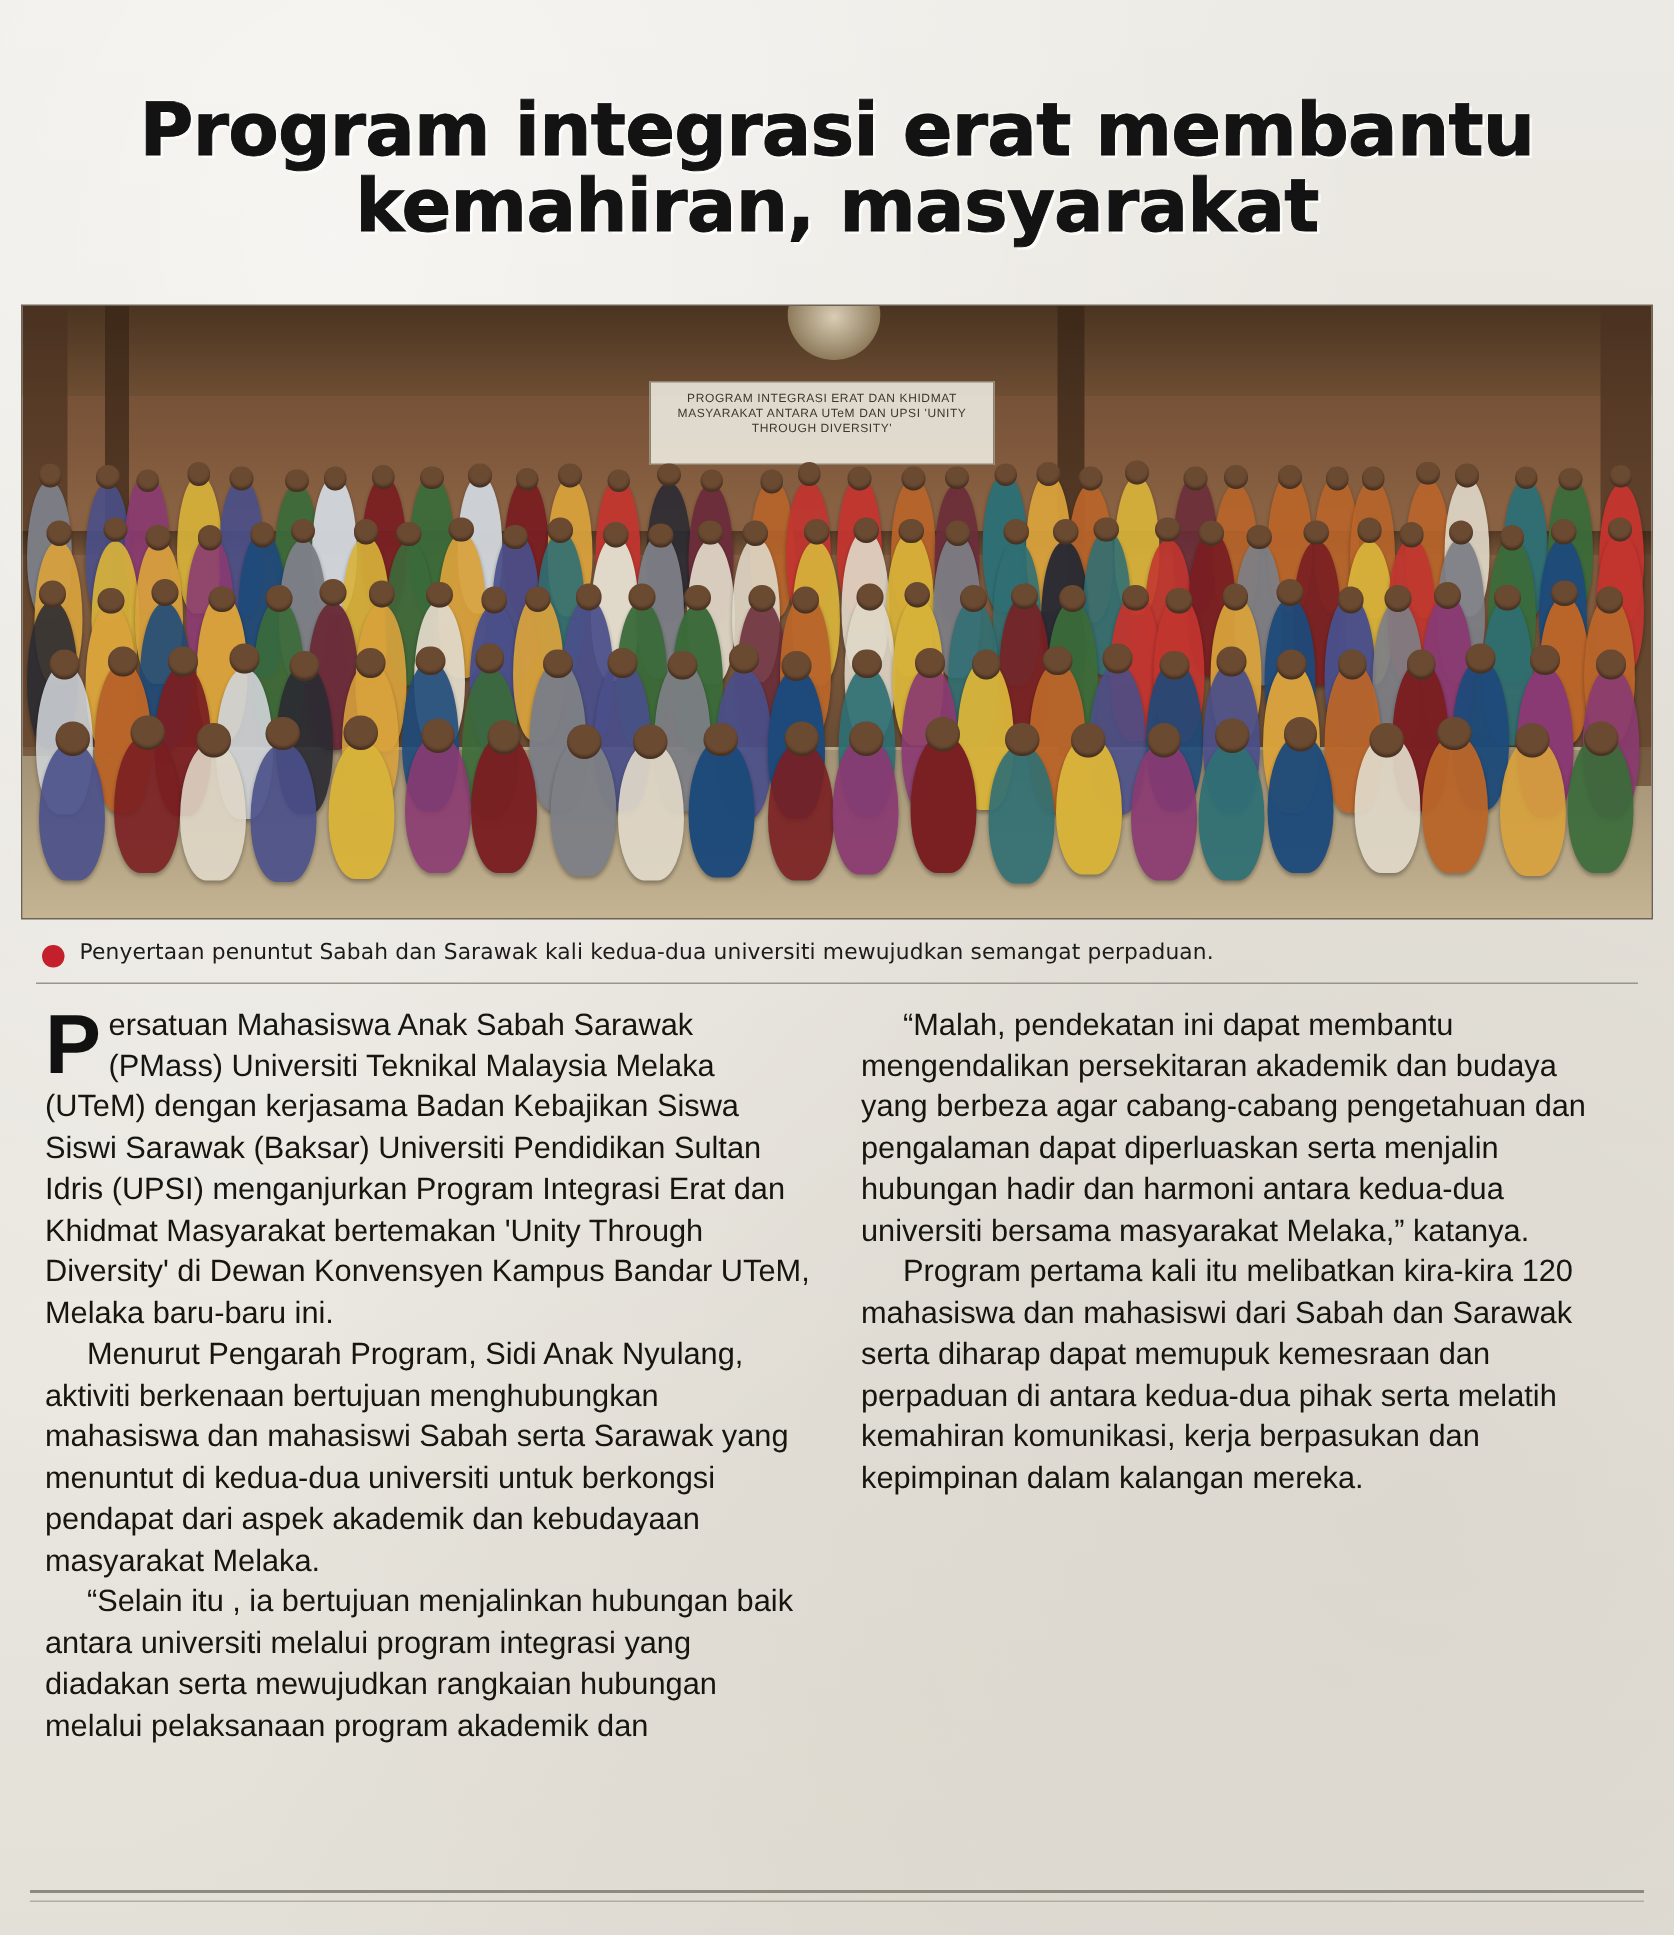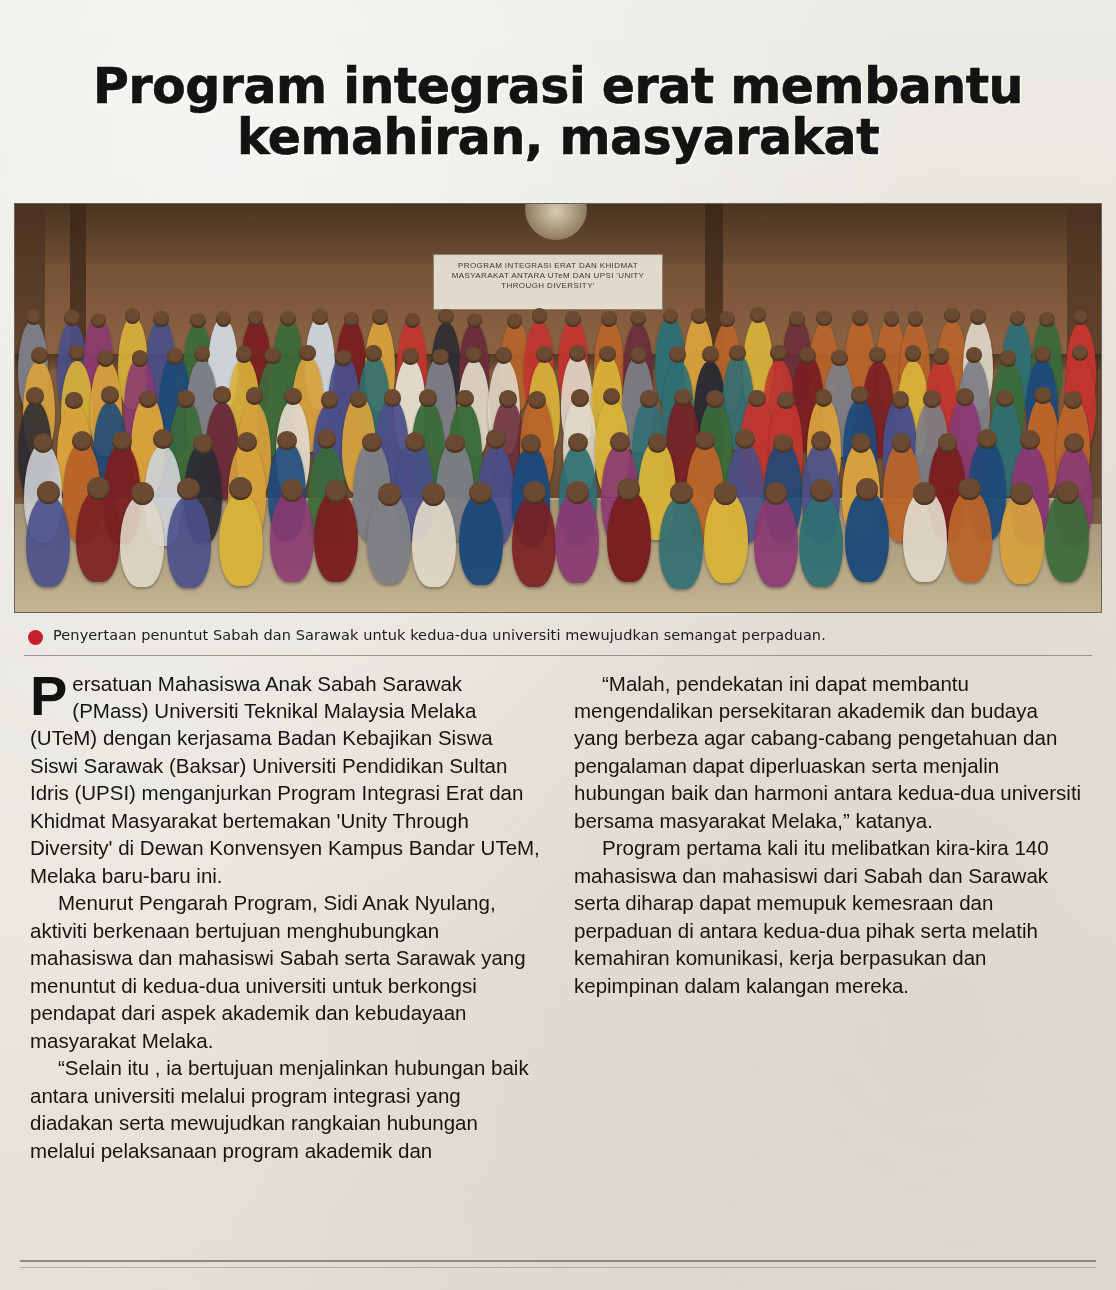--- a/index.html
+++ b/index.html
@@ -510,33 +510,33 @@
             <div class="person" style="left: 984.767px; top: 288.028px; width: 44px; height: 92px; background: rgb(217, 162, 60); opacity: 0.9;"></div>
             <div class="head" style="left: 995.327px; top: 278.722px; width: 22.88px; height: 22.88px;"></div>
             <div class="person" style="left: 1030.36px; top: 286.94px; width: 44px; height: 92px; background: rgb(59, 107, 58); opacity: 0.92;"></div>
             <div class="head" style="left: 1040.92px; top: 277.42px; width: 22.88px; height: 22.88px;"></div>
           </div>
       </div>
     </div>
 
     <div class="caption">
       <span class="caption-dot"></span>
-      <span>Penyertaan penuntut Sabah dan Sarawak untuk kedua-dua universiti mewujudkan semangat perpaduan.</span>
+      <span>Penyertaan penuntut Sabah dan Sarawak kali kedua-dua universiti mewujudkan semangat perpaduan.</span>
     </div>
 
     <div class="rule"></div>
 
     <div class="columns">
       <div class="col">
         <p class="first"><span class="dropcap">P</span><span>ersatuan Mahasiswa Anak Sabah Sarawak (PMass) Universiti Teknikal Malaysia Melaka (UTeM) dengan kerjasama Badan Kebajikan Siswa Siswi Sarawak (Baksar) Universiti Pendidikan Sultan Idris (UPSI) menganjurkan Program Integrasi  Erat dan Khidmat Masyarakat bertemakan 'Unity Through Diversity' di Dewan Konvensyen Kampus Bandar UTeM, Melaka baru-baru ini.</span></p>
         <p>Menurut Pengarah Program, Sidi Anak Nyulang, aktiviti berkenaan bertujuan menghubungkan mahasiswa dan mahasiswi Sabah serta Sarawak yang menuntut di kedua-dua universiti untuk berkongsi pendapat dari aspek akademik dan kebudayaan masyarakat Melaka.</p>
         <p>“Selain itu , ia bertujuan menjalinkan hubungan baik antara universiti melalui program integrasi yang diadakan serta mewujudkan rangkaian hubungan melalui pelaksanaan program akademik dan</p>
       </div>
       <div class="col">
-        <p>“Malah, pendekatan ini dapat membantu mengendalikan persekitaran akademik dan budaya yang berbeza agar cabang-cabang pengetahuan dan pengalaman dapat diperluaskan serta menjalin hubungan baik dan harmoni antara kedua-dua universiti bersama masyarakat Melaka,” katanya.</p>
-        <p>Program pertama kali itu melibatkan kira-kira 140 mahasiswa dan mahasiswi dari Sabah dan Sarawak serta diharap dapat memupuk kemesraan dan perpaduan di antara kedua-dua pihak serta melatih kemahiran komunikasi, kerja berpasukan dan kepimpinan dalam kalangan mereka.</p>
+        <p>“Malah, pendekatan ini dapat membantu mengendalikan persekitaran akademik dan budaya yang berbeza agar cabang-cabang pengetahuan dan pengalaman dapat diperluaskan serta menjalin hubungan hadir dan harmoni antara kedua-dua universiti bersama masyarakat Melaka,” katanya.</p>
+        <p>Program pertama kali itu melibatkan kira-kira 120 mahasiswa dan mahasiswi dari Sabah dan Sarawak serta diharap dapat memupuk kemesraan dan perpaduan di antara kedua-dua pihak serta melatih kemahiran komunikasi, kerja berpasukan dan kepimpinan dalam kalangan mereka.</p>
       </div>
     </div>
 
     <div class="bottom-rule"></div>
     <div class="bottom-rule2"></div>
   </div>
 </div>
 
 </body></html>

